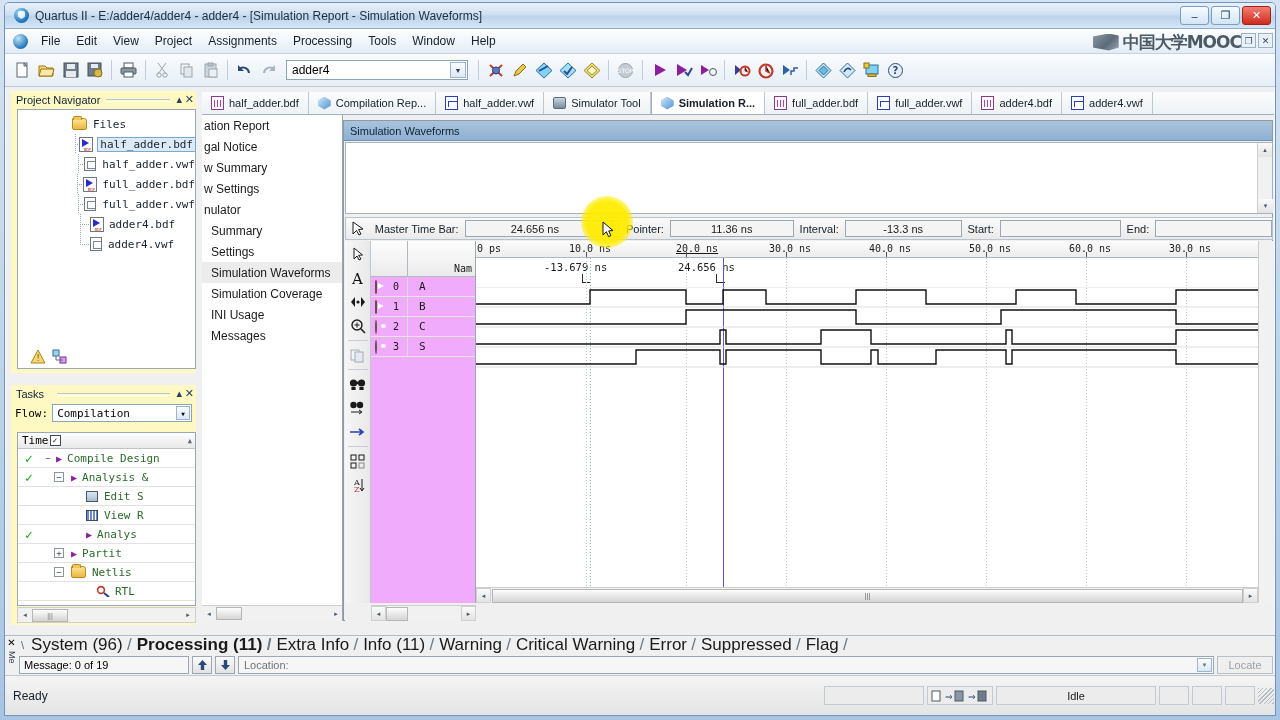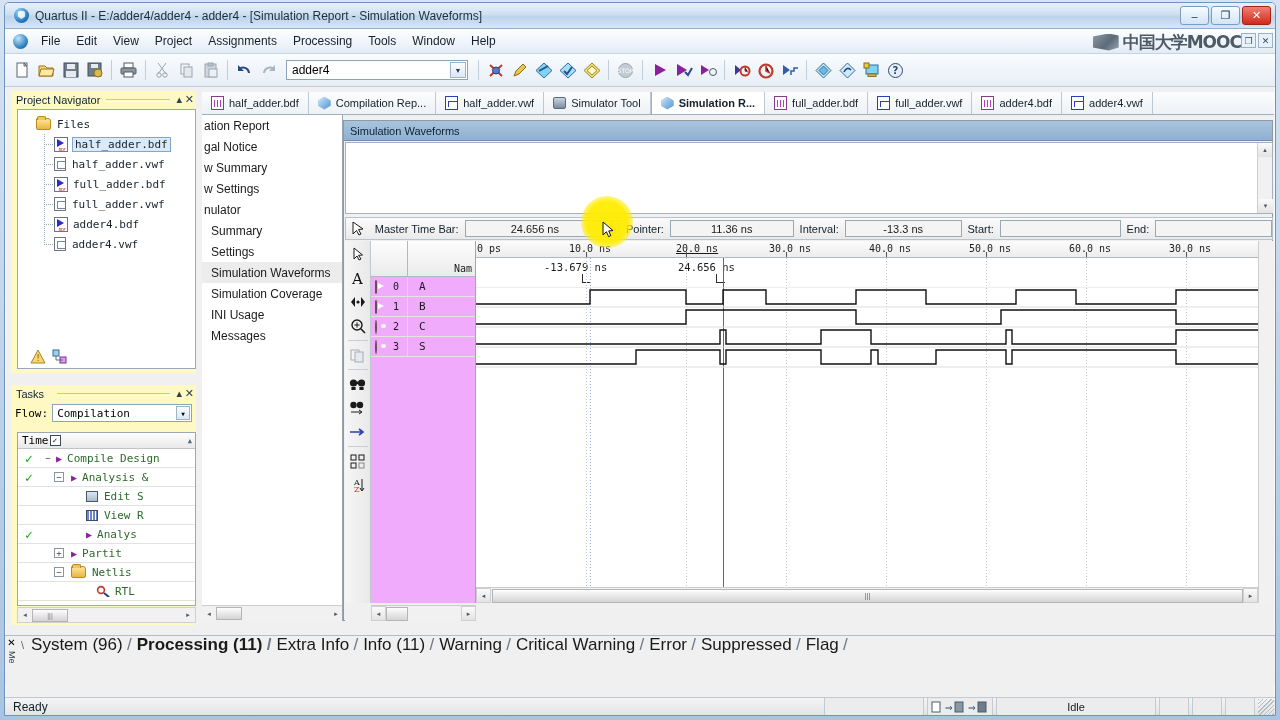--- a/index.html
+++ b/index.html
@@ -111,21 +111,21 @@
     padding-left:5px; position:relative;
   }
   .dock-title .rule{
     position:absolute; left:95px; right:26px; top:8px; height:3px;
     border-top:1px solid #b9c6d3; border-bottom:1px solid #fff;
   }
   .dock-title .dbtn{ position:absolute; font-size:11px; color:#2c4054; top:2px;}
 
   .panel-box { border:1px solid #9aa8b5; background:#fff; position:absolute; }
 
-  .tree { font-family:"DejaVu Sans Mono", monospace; font-size:11px; color:#16222e; }
+  .tree { font-family:"DejaVu Sans Mono", monospace; font-size:11px; color:#16222e;margin-left:36px; }
   .tree-row{ display:flex; align-items:center; height:20px; padding-left:4px; white-space:nowrap;}
   .tree-indent{ width:18px; height:20px; position:relative;}
   .tree-indent:before{
     content:""; position:absolute; left:8px; top:0; bottom:0; width:1px;
     background: repeating-linear-gradient(180deg,#98a6b3 0 1px, transparent 1px 2px);
   }
   .tree-indent.last:before{ bottom:10px;}
   .tree-indent:after{
     content:""; position:absolute; left:8px; top:10px; width:9px; height:1px;
     background: repeating-linear-gradient(90deg,#98a6b3 0 1px, transparent 1px 2px);
@@ -363,21 +363,21 @@
     display:flex;align-items:center;justify-content:center;font-size:6px;}
   .locate{ width:56px;height:18px;border:1px solid #b7bfc7;background:#efefef;
     font-size:11px;color:#9aa2aa;display:flex;align-items:center;justify-content:center;}
   .msgsidebar{ position:absolute; left:0; top:0; width:13px; bottom:0;
     display:flex;flex-direction:column;align-items:center;padding-top:1px;}
   .msgsidebar .x{ font-size:10px; }
   .msgsidebar .vtxt{ font-size:9px; writing-mode:vertical-rl; margin-top:3px; color:#33404c;}
 
   
   .statusbar{
-    position:absolute; left:0; bottom:0; width:1272px; height:18px;
+    position:absolute; left:0; bottom:0; width:1272px; height:40px;
     background:linear-gradient(180deg,#f4f4f4,#e4e4e4);
     border-top:1px solid #c0c8d0;
     display:flex; align-items:center;text-align:center;
   }
   .st-ready{ font-size:12px; padding-left:8px; color:#14202b; }
   .st-cell{ height:19px; border:1px solid #c3cad1; background:#ececec; margin-left:3px;
     display:flex;align-items:center;justify-content:center; font-size:11px; color:#1a1a1a;}
 
   .highlight-ring{
     position:absolute; border-radius:50%;
@@ -1062,20 +1062,38 @@
         <span class="mtab">System (96)</span>
         <span class="mtab active">Processing (11)</span>
         <span class="mtab">Extra Info</span>
         <span class="mtab">Info (11)</span>
         <span class="mtab">Warning</span>
         <span class="mtab">Critical Warning</span>
         <span class="mtab">Error</span>
         <span class="mtab">Suppressed</span>
         <span class="mtab">Flag</span>
       </div>
+      <div class="msgrow">
+        <div class="msgbox">Message: 0 of 19</div>
+        <div class="arrbtn">
+          <svg width="11" height="12">
+              <path d="M5.5 1 L10 6 L7.2 6 L7.2 11 L3.8 11 L3.8 6 L1 6 Z" fill="#2b4a7a"></path>
+            </svg>
+        </div>
+        <div class="arrbtn">
+          <svg width="11" height="12">
+              <path d="M5.5 11 L1 6 L3.8 6 L3.8 1 L7.2 1 L7.2 6 L10 6 Z" fill="#2b4a7a"></path>
+            </svg>
+        </div>
+        <div class="locbox">
+          <span>Location:</span>
+          <span class="arrow">▼</span>
+        </div>
+        <div class="locate">Locate</div>
+      </div>
     </div>
 
     <div class="statusbar">
       <span class="st-ready">Ready</span>
       <span style="margin-left:auto;"></span>
       <div class="st-cell" style="width:100px;"></div>
       <div class="st-cell" style="width:66px;gap:2px;">
         <svg width="58" height="13">
             <rect x="1" y="2" width="8" height="10" fill="#fff" stroke="#4a5a6a"></rect>
             <text x="14" y="11" font-size="9" fill="#2b4a7a" font-family="DejaVu Sans">⇒</text>

